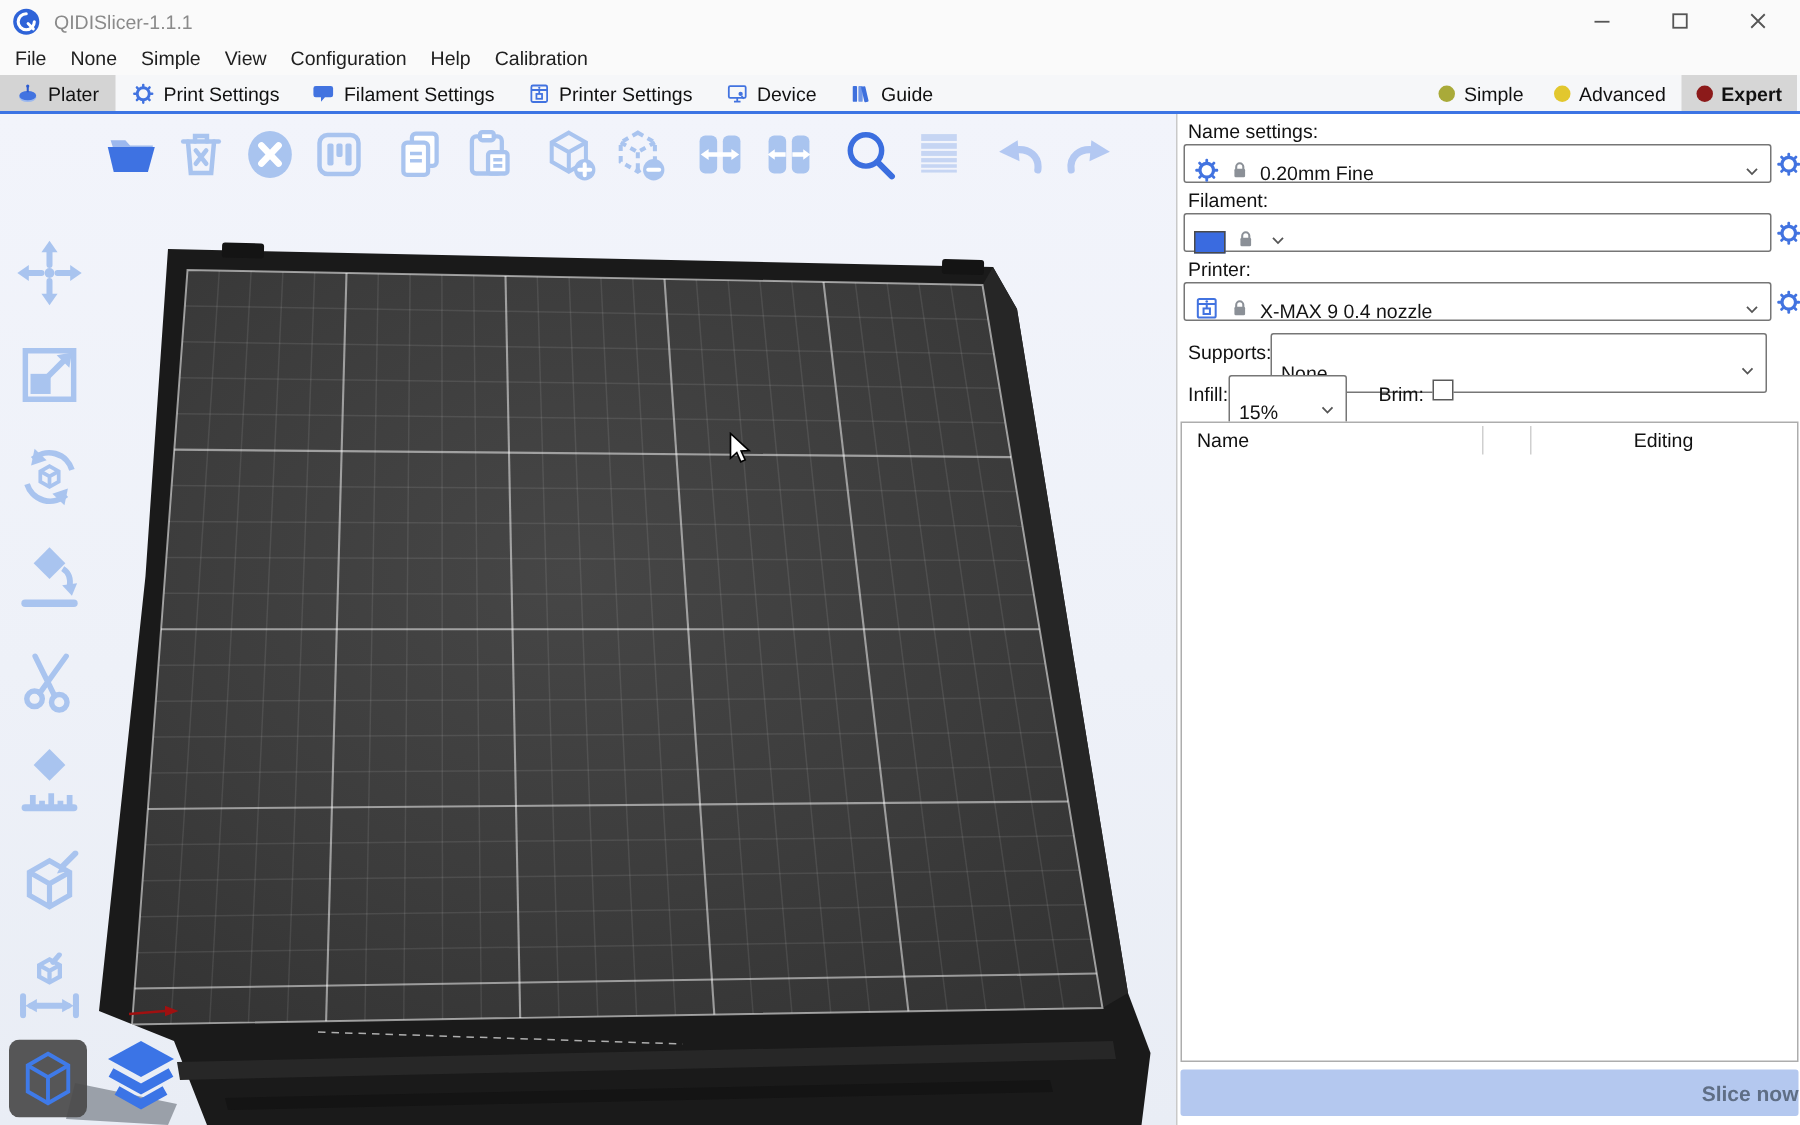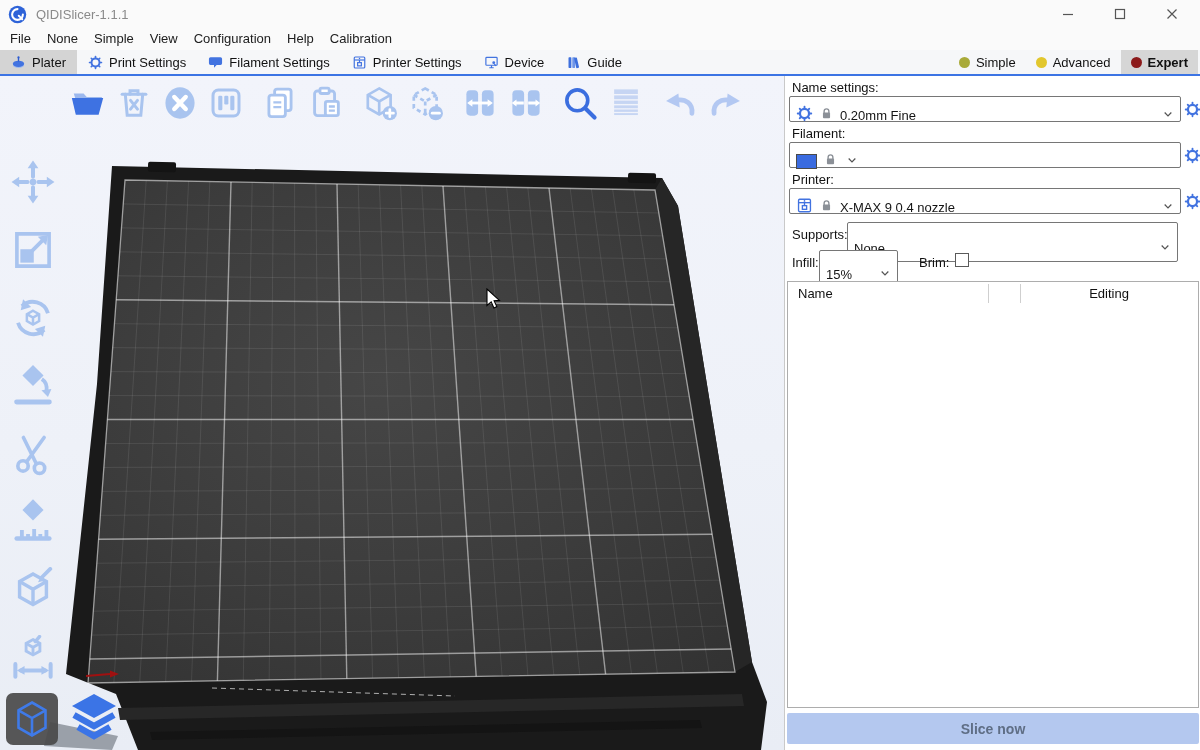--- a/index.html
+++ b/index.html
@@ -62,21 +62,21 @@
   #brim-box { position:absolute; width:14px; height:14px; border:1px solid #5a5a5a; background:#fff; }
   #obj-table { position:absolute; left:2px; right:1px; top:205px; height:427px;
                border:1px solid #adadad; background:#fff; }
   #obj-header { position:relative; height:23px; display:flex; align-items:center; }
   .col-sep { position:absolute; top:2px; height:19px; width:1px; background:#cfcfcf; }
   #col-name { position:absolute; left:10px; }
   #col-editing { position:absolute; left:232px; right:0; text-align:center; }
   #slice-btn { position:absolute; left:2px; right:1px; bottom:6px; height:31px;
                background:#b4c8ef; border:none; border-radius:2px;
                font-family:"Liberation Sans",sans-serif; font-size:14px; font-weight:bold;
-               color:#5f6e85; cursor:pointer; }
+               color:#5f6e85; cursor:pointer;text-align:right; }
 </style>
 </head>
 <body>
 
 <div id="app">
 
   <div id="titlebar">
     <svg id="app-logo" viewBox="0 0 24 24">
       <circle cx="12" cy="12" r="11" fill="#2e63d8"></circle>
       <path d="M12 5.2a6.8 6.8 0 1 0 6.8 6.8" fill="none" stroke="#fff" stroke-width="2.6" stroke-linecap="round"></path>

